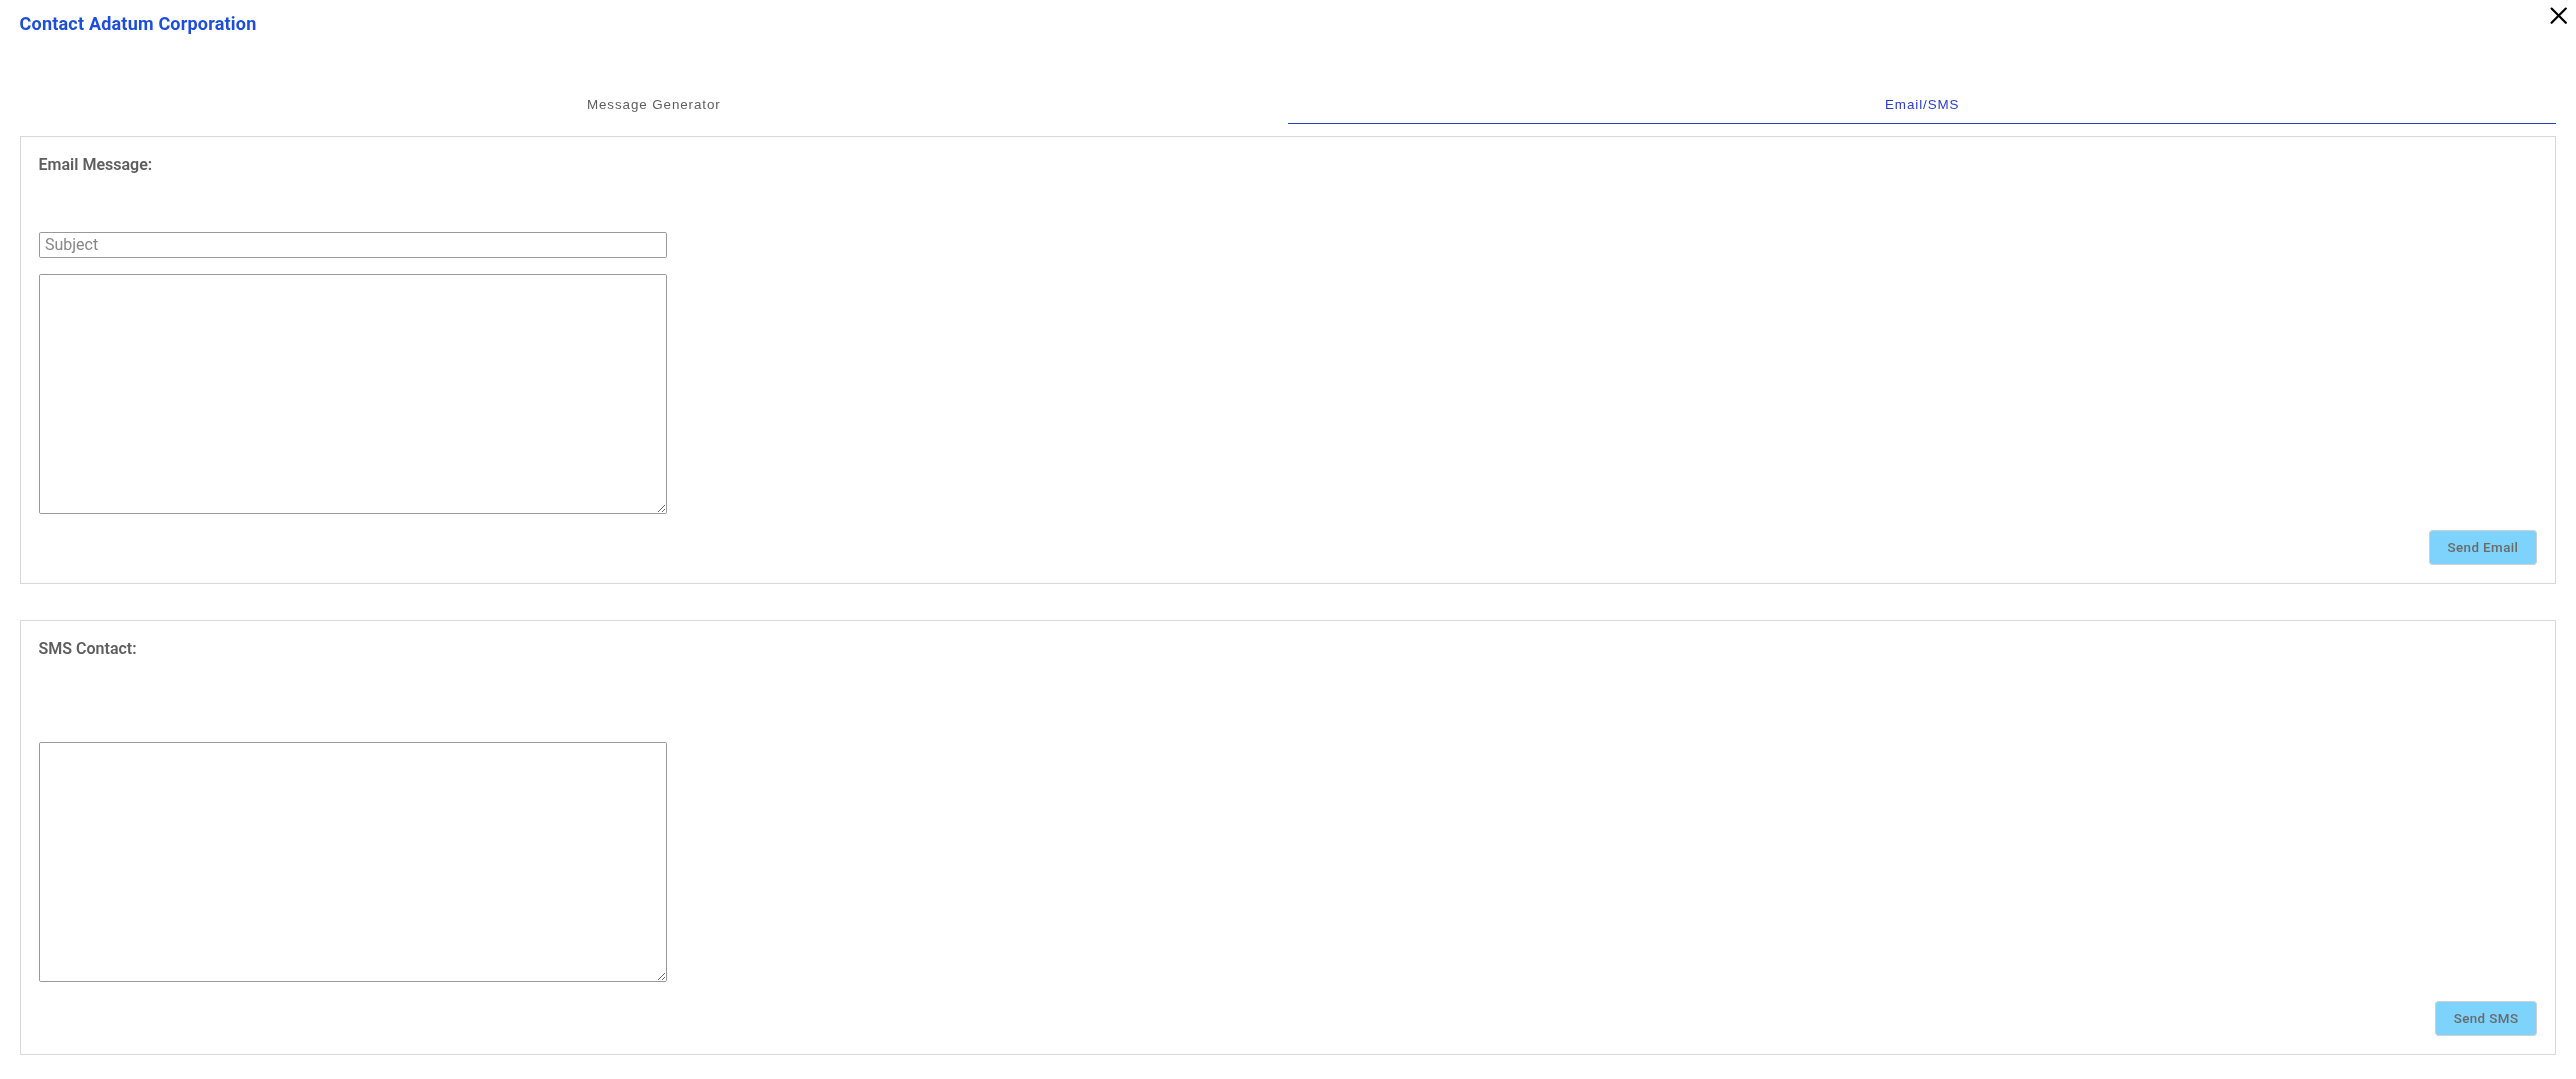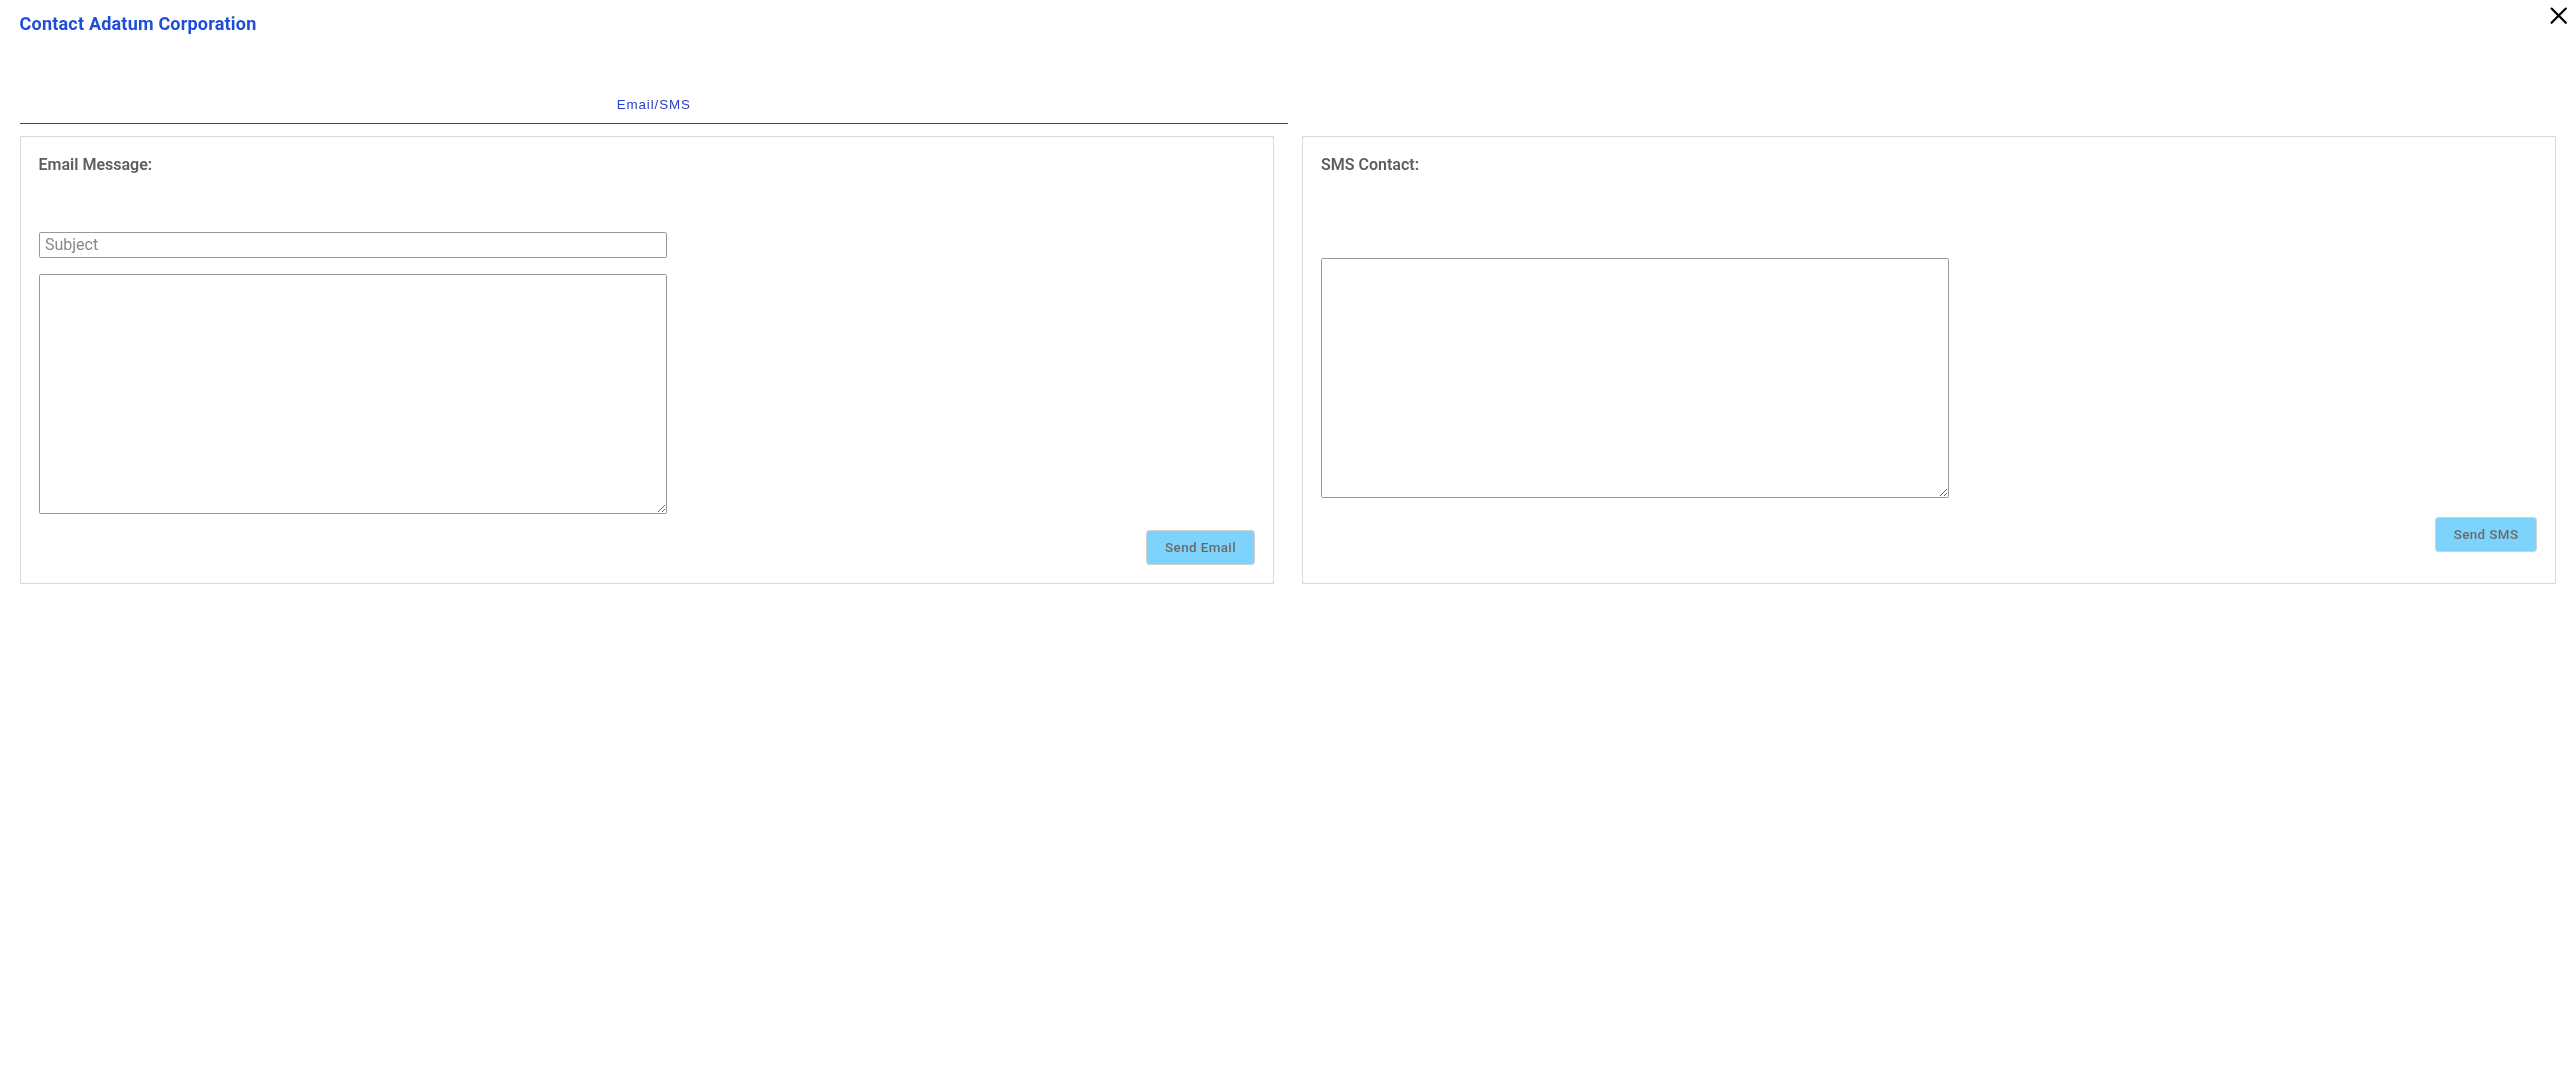--- a/index.html
+++ b/index.html
@@ -59,22 +59,23 @@
       border-top: none;
       border-left: none;
       border-right: none;
     }
     .tab.active {
       color: #2c3ec4;
       border-bottom: 1.8px solid #2c3ec4;
     }
     .content {
       display: flex;
-      gap: 28px;
+      gap: 36px;
       padding: 12.5px 19.6px 19.6px 19.6px;
+      flex-direction: column;
     }
     .panel {
       flex: 1;
       border: 0.9px solid #d9d9d9;
       padding: 18px;
       display: flex;
       flex-direction: column;
     }
     .panel-title {
       font-size: 16px;
@@ -138,20 +139,21 @@
     <span>
       <svg viewBox="0 0 24 24" fill="none" stroke="#000" stroke-width="2.5" stroke-linecap="round">
         <line x1="4" y1="4" x2="20" y2="20"></line>
         <line x1="20" y1="4" x2="4" y2="20"></line>
       </svg>
     </span>
   </button>
 </div>
 
 <div class="tabs">
+  <button class="tab">Message Generator</button>
   <button class="tab active">Email/SMS</button>
 </div>
 
 <div class="content">
   <div class="panel">
     <div class="panel-title">Email Message:</div>
     <input type="text" class="subject-input" placeholder="Subject" style="">
     <textarea class="message-textarea" style=""></textarea>
     <div class="button-row">
       <button class="send-btn">Send Email</button>

